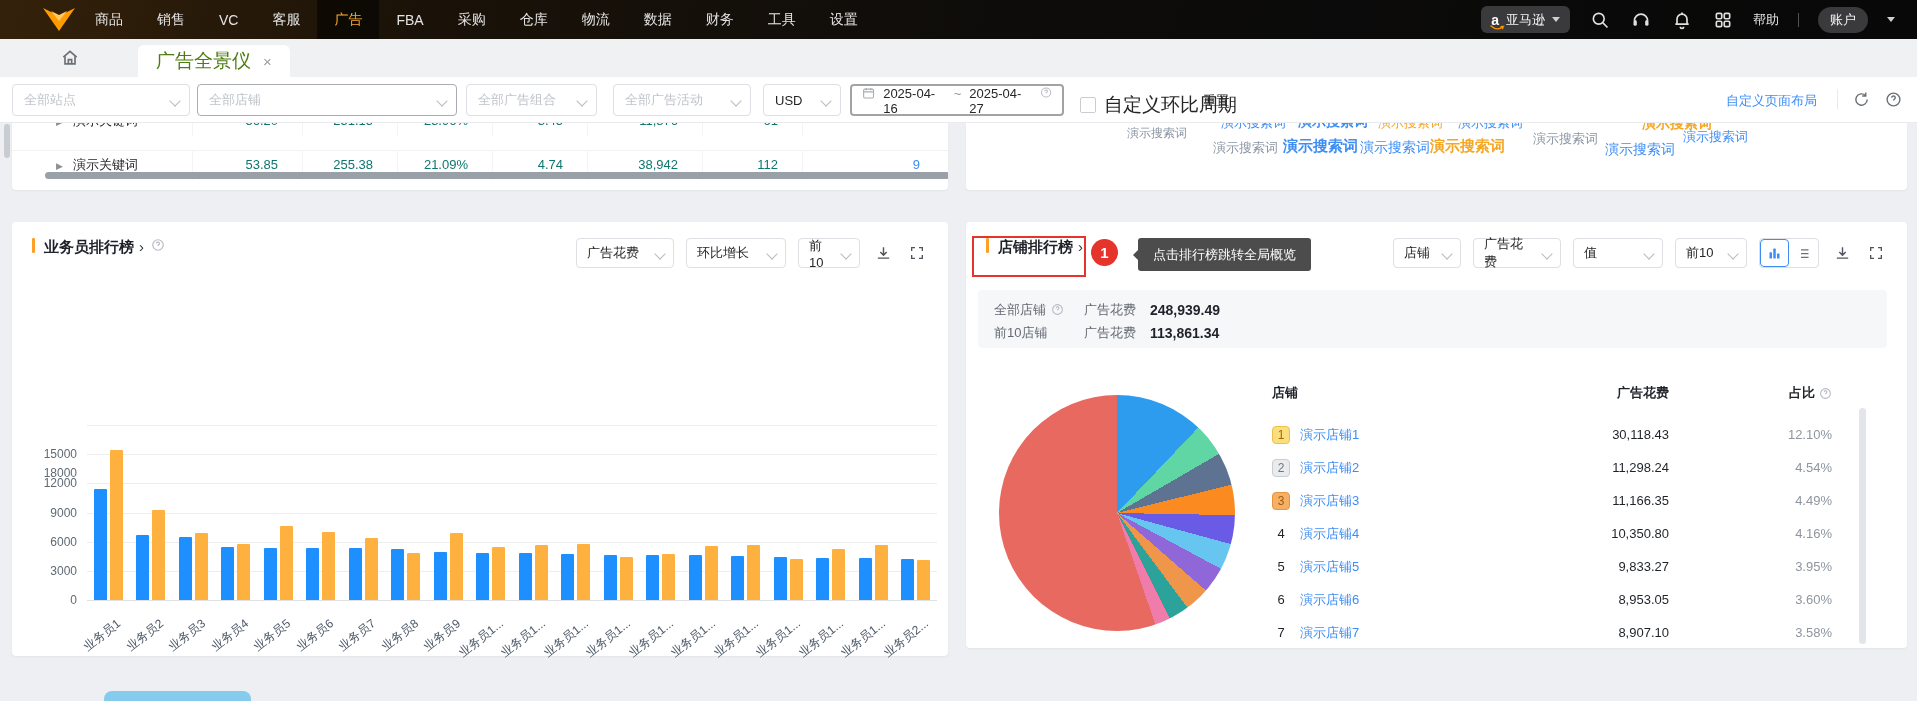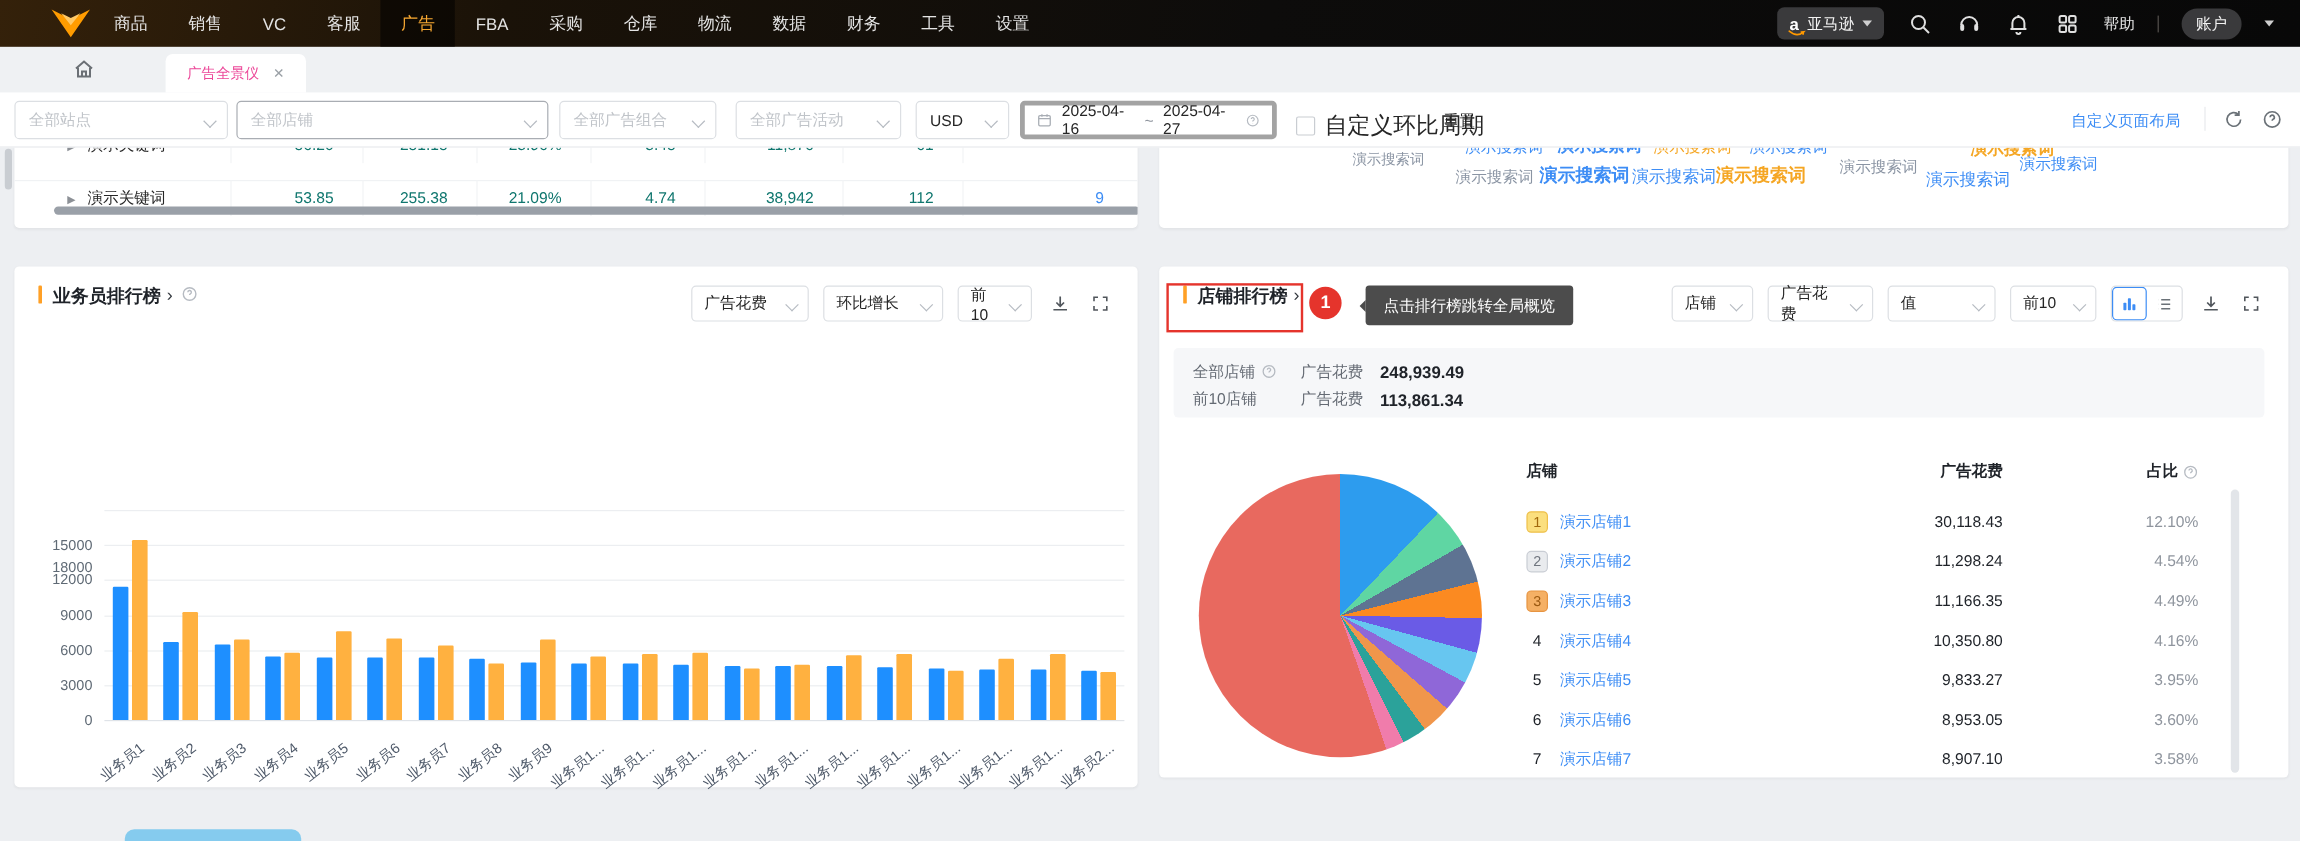--- a/index.html
+++ b/index.html
@@ -20,31 +20,31 @@
   .caret{width:0;height:0;border-left:4px solid transparent;border-right:4px solid transparent;border-top:5px solid #CFCFCF;}
   .nav-ic{width:20px;height:20px;display:block;}
   .nav-help{color:#E4E4E4;font-size:13px;}
   .nav-div{width:1px;height:14px;background:#55524e;}
   .acct-pill{display:flex;align-items:center;background:#3A3A3C;border-radius:14px;height:26px;padding:0 12px;color:#F2F2F2;font-size:13px;}
   
   .tabbar{position:absolute;top:39px;left:0;right:0;height:38px;background:#EFF1F3;z-index:30;}
   .home-btn{position:absolute;left:60px;top:9px;cursor:pointer;}
   .tab{position:absolute;left:138px;top:6px;height:32px;background:#fff;border-radius:6px 6px 0 0;
        display:flex;align-items:center;padding:0 18px;gap:12px;}
-  .tab-title{color:#ec4899;font-size:12px;}
+  .tab-title{color:#4d7c0f;font-size:19px;}
   .tab-close{color:#9AA0A6;font-size:15px;line-height:1;cursor:pointer;}
   
   .filterbar{position:absolute;top:77px;left:0;right:0;height:45px;background:#fff;border-bottom:1px solid #E8EAED;z-index:30;}
   .f-sel{position:absolute;top:7px;height:32px;border:1px solid #DCDFE3;border-radius:4px;background:#fff;
          display:flex;align-items:center;padding:0 28px 0 11px;font-size:13px;color:#C0C4C9;cursor:pointer;box-sizing:border-box;}
   .f-sel .chev{position:absolute;right:10px;top:12px;}
   .chev{width:7px;height:7px;border-right:1.4px solid #B6BBC2;border-bottom:1.4px solid #B6BBC2;transform:rotate(45deg);display:inline-block;}
   .dark-t{color:#262626;}
-  .f-date{position:absolute;top:7px;height:32px;border:4px solid #a3a3a3;border-radius:4px;background:#fff;
-          display:flex;align-items:center;gap:8px;padding:0 10px;font-size:13px;color:#262626;box-sizing:border-box;cursor:pointer;}
+  .f-date{position:absolute;top:7px;height:32px;border:2px solid #a3a3a3;border-radius:4px;background:#fff;
+          display:flex;align-items:flex-start;gap:8px;padding:0 10px;font-size:13px;color:#262626;box-sizing:border-box;cursor:pointer;}
   .f-check{position:absolute;top:15px;display:flex;align-items:center;gap:8px;font-size:19px;color:#262626;cursor:pointer;}
   .cbox{width:14px;height:14px;border:1px solid #C9CDD2;border-radius:2px;background:#fff;}
   .f-reset{position:absolute;top:15px;font-size:13px;color:#262626;cursor:pointer;}
   .f-layout{position:absolute;top:15px;font-size:13px;color:#3D8DF5;cursor:pointer;}
   .f-vdiv{position:absolute;top:12px;width:1px;height:20px;background:#E8EAED;}
   
   .card{position:absolute;background:#fff;border-radius:4px;box-shadow:0 1px 2px rgba(31,35,41,.05);}
   #kw-card{left:12px;top:122px;width:936px;height:68px;border-radius:0 0 4px 4px;overflow:hidden;}
   #cloud-card{left:966px;top:122px;width:941px;height:68px;border-radius:0 0 4px 4px;overflow:hidden;}
   #sp-card{left:12px;top:222px;width:936px;height:434px;}

